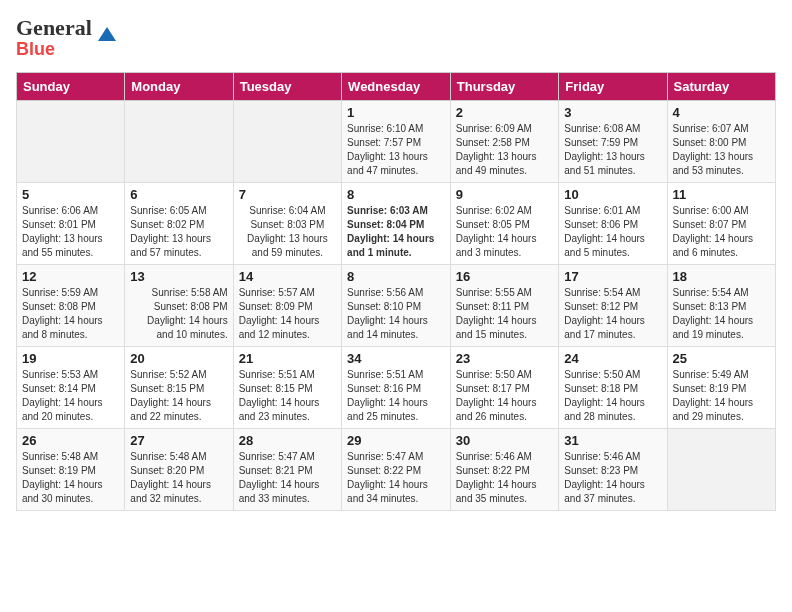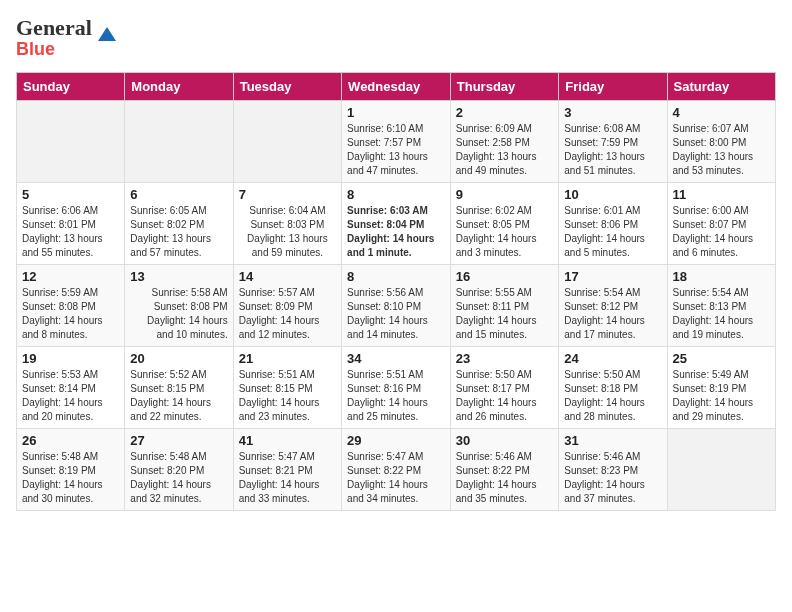--- a/index.html
+++ b/index.html
@@ -278,21 +278,21 @@
 Sunset: 8:19 PM
 Daylight: 14 hours and 30 minutes.</div>
         </td>
         <td>
           <div class="day-num">27</div>
           <div class="day-info" style="white-space: pre-line;">Sunrise: 5:48 AM
 Sunset: 8:20 PM
 Daylight: 14 hours and 32 minutes.</div>
         </td>
         <td>
-          <div class="day-num">41</div>
+          <div class="day-num">28</div>
           <div class="day-info" style="white-space: pre-line;">Sunrise: 5:47 AM
 Sunset: 8:21 PM
 Daylight: 14 hours and 33 minutes.</div>
         </td>
         <td>
           <div class="day-num">29</div>
           <div class="day-info" style="white-space: pre-line;">Sunrise: 5:47 AM
 Sunset: 8:22 PM
 Daylight: 14 hours and 34 minutes.</div>
         </td>

